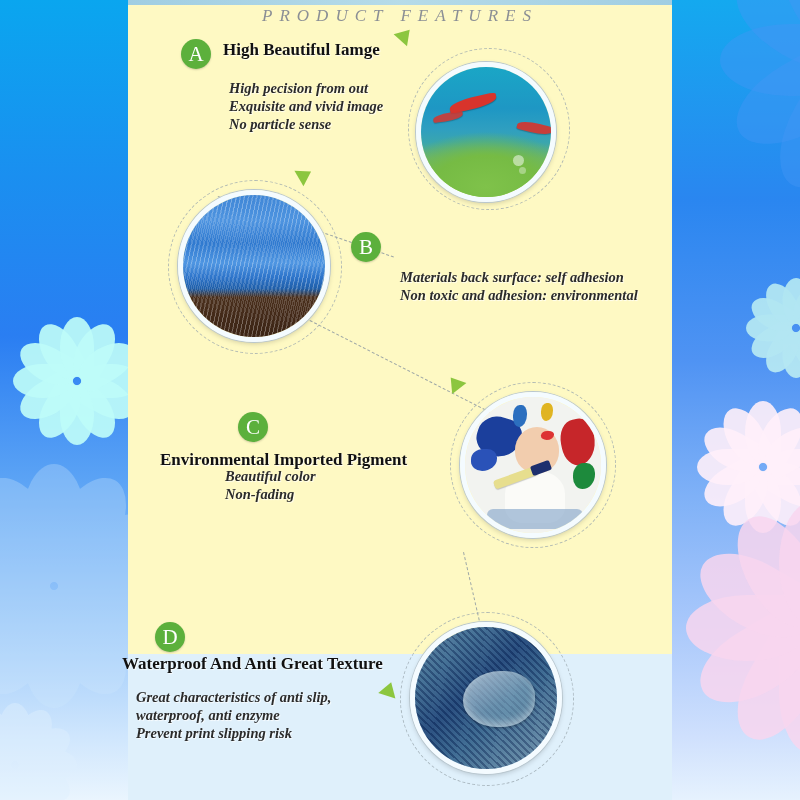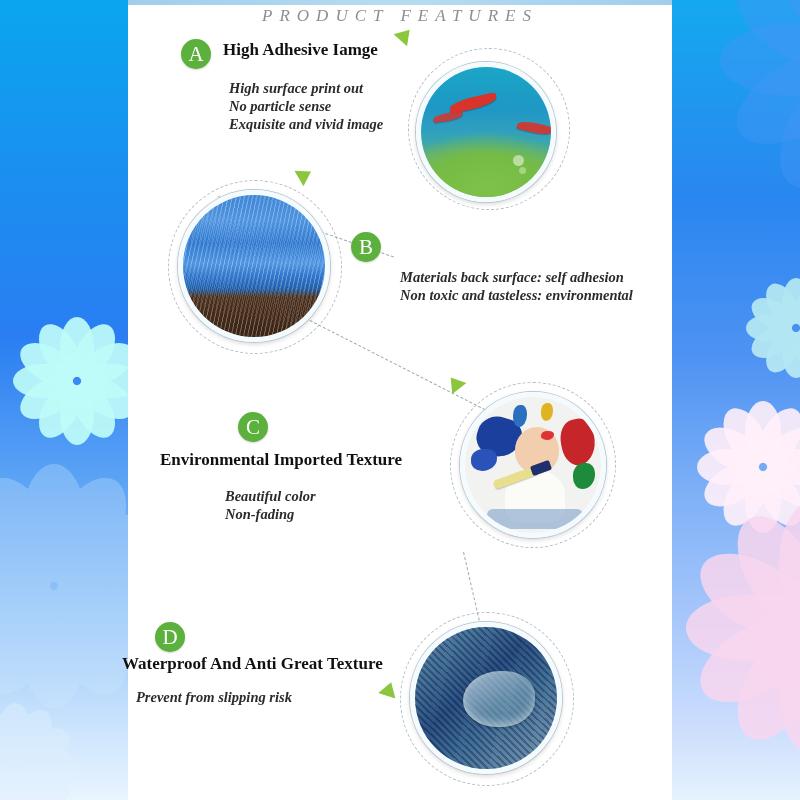--- a/index.html
+++ b/index.html
@@ -32,22 +32,22 @@
   .br-flower1{width:340px;height:340px;left:22px;top:-110px;}
   .br-flower1 .petal{width:140px;height:72px;background:rgba(70,150,245,.42);}
   .br-flower2{width:170px;height:170px;left:6px;top:382px;}
   .br-flower2 .petal{width:62px;height:36px;background:rgba(255,240,250,.9);}
   .br-flower3{width:300px;height:300px;left:-10px;top:478px;}
   .br-flower3 .petal{width:122px;height:66px;background:rgba(248,214,238,.85);}
   .br-flower4{width:120px;height:120px;left:64px;top:268px;opacity:.8;}
   .br-flower4 .petal{width:46px;height:27px;background:rgba(205,252,243,.95);}
 
   
-  .panel{position:absolute;left:128px;top:0;width:544px;height:800px;
-         background:#ffffff;}
+  .panel{position:absolute;left:128px;top:0;width:544px;height:654px;
+         background:#fef9c3;}
   .panel-topline{position:absolute;left:0;top:0;width:100%;height:5px;
          background:linear-gradient(90deg,#8fc6e8,#a9d6ef,#8fc6e8);opacity:.85;}
 
   .title{position:absolute;left:0;top:6px;width:544px;text-align:center;
          font-size:17px;font-style:italic;letter-spacing:7px;color:#8b8f95;
          font-family:"Liberation Serif",serif;}
 
   
   .badge{position:absolute;width:30px;height:30px;border-radius:50%;
          background:#5cb03c;color:#fff;font-size:21px;line-height:30px;
@@ -214,25 +214,25 @@
   <div class="panel">
     <div class="panel-topline"></div>
 
     <div class="title">PRODUCT FEATURES</div>
 
     <div class="connector" style="left:90px;top:196px;width:186px;transform:rotate(19deg);"></div>
     <div class="connector" style="left:182px;top:320px;width:212px;transform:rotate(27deg);"></div>
     <div class="connector" style="left:336px;top:552px;width:70px;transform:rotate(77deg);"></div>
 
     <div class="badge" style="left:53px;top:39px;">A</div>
-    <div class="heading" style="left:95px;top:40px;">High Adhesive Iamge</div>
+    <div class="heading" style="left:95px;top:40px;">High Beautiful Iamge</div>
     <div class="bullets" style="left:101px;top:79px;">
-      <div>High surface print out</div>
+      <div>High pecision from out</div>
+      <div>Exquisite and vivid image</div>
       <div>No particle sense</div>
-      <div>Exquisite and vivid image</div>
     </div>
 
     <div class="dashring" style="left:280px;top:48px;width:160px;height:160px;"></div>
     <div class="photo phA" style="left:288px;top:62px;width:130px;height:130px;">
       <div class="ph-inner">
         <div class="koi" style="left:28px;top:30px;width:48px;height:12px;transform:rotate(-12deg);"></div>
         <div class="koi" style="left:12px;top:46px;width:30px;height:8px;transform:rotate(-8deg);opacity:.85;"></div>
         <div class="koi" style="left:96px;top:56px;width:36px;height:10px;transform:rotate(14deg);opacity:.9;"></div>
         <div class="shine" style="left:92px;top:88px;width:11px;height:11px;"></div>
         <div class="shine" style="left:98px;top:100px;width:7px;height:7px;opacity:.7;"></div>
@@ -244,26 +244,26 @@
     <div class="photo phB" style="left:50px;top:190px;width:142px;height:142px;">
       <div class="ph-inner">
           <div class="weave"></div>
         </div>
     </div>
     <div class="arrow" style="left:168px;top:168px;transform:rotate(60deg);"></div>
 
     <div class="badge" style="left:223px;top:232px;">B</div>
     <div class="bullets" style="left:272px;top:268px;">
       <div>Materials back surface: self adhesion</div>
-      <div>Non toxic and tasteless: environmental</div>
+      <div>Non toxic and adhesion: environmental</div>
     </div>
 
     <div class="badge" style="left:110px;top:412px;">C</div>
-    <div class="heading" style="left:32px;top:450px;">Environmental Imported Texture</div>
-    <div class="bullets" style="left:97px;top:487px;">
+    <div class="heading" style="left:32px;top:450px;">Environmental Imported Pigment</div>
+    <div class="bullets" style="left:97px;top:467px;">
       <div>Beautiful color</div>
       <div>Non-fading</div>
     </div>
 
     <div class="dashring" style="left:322px;top:382px;width:164px;height:164px;"></div>
     <div class="photo phC" style="left:332px;top:392px;width:136px;height:136px;">
       <div class="ph-inner">
         <div class="splat" style="left:12px;top:20px;width:44px;height:40px;background:#1b3f9c;transform:rotate(18deg);"></div>
         <div class="splat" style="left:6px;top:52px;width:26px;height:22px;background:#2a52b8;"></div>
         <div class="splat" style="left:96px;top:22px;width:34px;height:46px;background:#c6262a;transform:rotate(-12deg);"></div>
@@ -276,21 +276,23 @@
         <div class="brush" style="left:28px;top:76px;width:46px;height:9px;transform:rotate(-20deg);"></div>
         <div class="splat" style="left:66px;top:66px;width:20px;height:10px;background:#1d2f6e;border-radius:2px;transform:rotate(-20deg);"></div>
         <div class="splat" style="left:22px;top:112px;width:96px;height:20px;background:#7fa2c8;opacity:.6;border-radius:6px;"></div>
       </div>
     </div>
     <div class="arrow" style="left:318px;top:376px;transform:rotate(-38deg);"></div>
 
     <div class="badge" style="left:27px;top:622px;">D</div>
     <div class="heading" style="left:-6px;top:654px;">Waterproof And Anti Great Texture</div>
     <div class="bullets" style="left:8px;top:688px;">
-      <div>Prevent from slipping risk</div>
+      <div>Great characteristics of anti slip,</div>
+      <div>waterproof, anti enzyme</div>
+      <div>Prevent print slipping risk</div>
     </div>
 
     <div class="dashring" style="left:272px;top:612px;width:172px;height:172px;"></div>
     <div class="photo phD" style="left:282px;top:622px;width:142px;height:142px;">
       <div class="ph-inner">
         <div class="stripes"></div>
         <div class="drop" style="left:48px;top:44px;width:72px;height:56px;"></div>
       </div>
     </div>
     <div class="arrow" style="left:252px;top:682px;transform:rotate(18deg);"></div>

